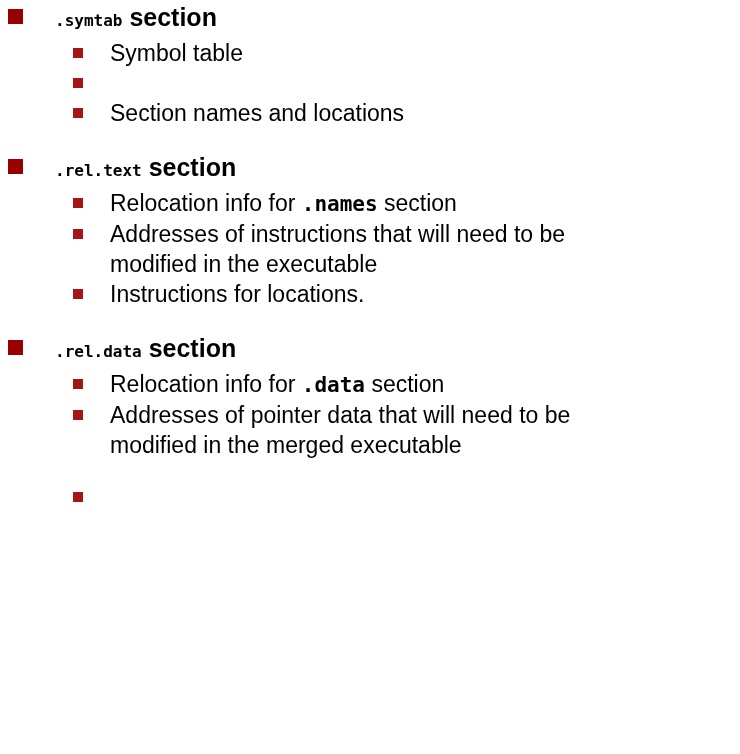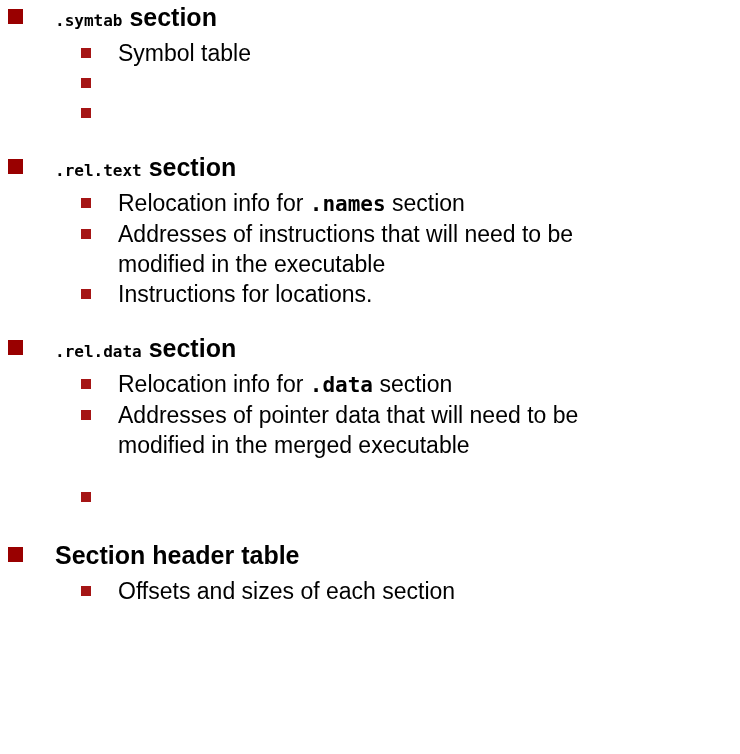--- a/index.html
+++ b/index.html
@@ -57,21 +57,20 @@
     letter-spacing: 0px;
     white-space: nowrap;
   }
 
   
   .l2-row {
     position: relative;
     display: flex;
     align-items: flex-start;
     min-height: 30px;
-    margin-left: 8px;
   }
 
   .l2-bullet {
     flex: 0 0 auto;
     width: 10px;
     height: 10px;
     background: #a51515;
     margin-left: 73px;
     margin-top: 10px;
   }
@@ -117,20 +116,21 @@
       <span class="l2-bullet" style="background: rgb(165, 21, 21);"></span>
       <span class="l2-text">Symbol table</span>
     </div>
 
     <div class="l2-row">
       <span class="l2-bullet" style="background: rgb(165, 21, 21);"></span>
     </div>
 
     <div class="l2-row">
       <span class="l2-bullet" style="background: rgb(165, 21, 21);"></span>
+      <span class="l2-text">Section names and locations</span>
     </div>
   </div>
 
   <div class="gap-md"></div>
 
   <div class="group">
     <div class="l1-row">
       <span class="l1-bullet" style="background: rgb(153, 0, 0);"></span>
       <span class="l1-text"><span class="mono">.rel.text</span><span> section</span></span>
     </div>
@@ -174,25 +174,14 @@
 
   <div class="group">
 
     <div class="l2-row">
       <span class="l2-bullet" style="background: rgb(165, 21, 21);"></span>
     </div>
   </div>
 
   <div class="gap-lg"></div>
 
-  <div class="group">
-    <div class="l1-row">
-      <span class="l1-bullet" style="background: rgb(153, 0, 0);"></span>
-      <span class="l1-text"><span class="mono"></span><span>Section header table</span></span>
-    </div>
-
-    <div class="l2-row">
-      <span class="l2-bullet" style="background: rgb(165, 21, 21);"></span>
-      <span class="l2-text">Offsets and sizes of each section</span>
-    </div>
-  </div>
 
 </div>
 
 </body></html>

